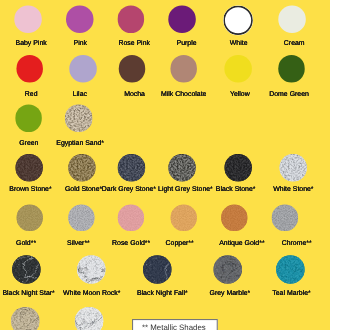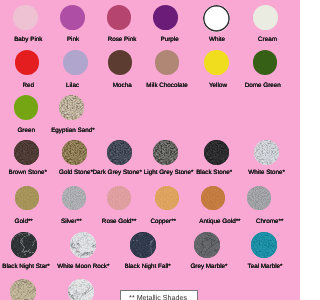--- a/index.html
+++ b/index.html
@@ -1,19 +1,19 @@
 <!DOCTYPE html>
 <html><head>
 <meta charset="utf-8">
 <title>Colour Swatch Chart</title>
 <style>
   html,body{margin:0;padding:0;}
   body{width:300px;height:300px;overflow:hidden;background:#ffffff;
        font-family:"Liberation Sans",sans-serif;-webkit-font-smoothing:antialiased;text-rendering:geometricPrecision;}
-  #sheet{position:relative;width:300px;height:300px;background:#f9a8d4;overflow:hidden;}
+  #sheet{position:relative;width:300px;height:300px;background:#fde047;overflow:hidden;}
   .cell{position:absolute;}
   .swatch{position:absolute;border-radius:50%;overflow:hidden;}
   .swatch svg{display:block;width:100%;height:100%;}
   .label{position:absolute;font-size:6.3px;color:#1c1c1c;white-space:nowrap;
          text-align:center;line-height:7px;transform:translateZ(0);
          text-shadow:0 0 0.35px #1c1c1c, 0 0 0.35px #1c1c1c;}
   #note{position:absolute;border:1px solid #787878;background:#fff;box-sizing:border-box;}
   #note .nt{font-size:7.15px;line-height:8px;color:#333;text-align:center;white-space:nowrap;transform:translateZ(0);}
   #defs{position:absolute;width:0;height:0;overflow:hidden;}
   .tex{position:absolute;inset:0;width:100%;height:100%;}

